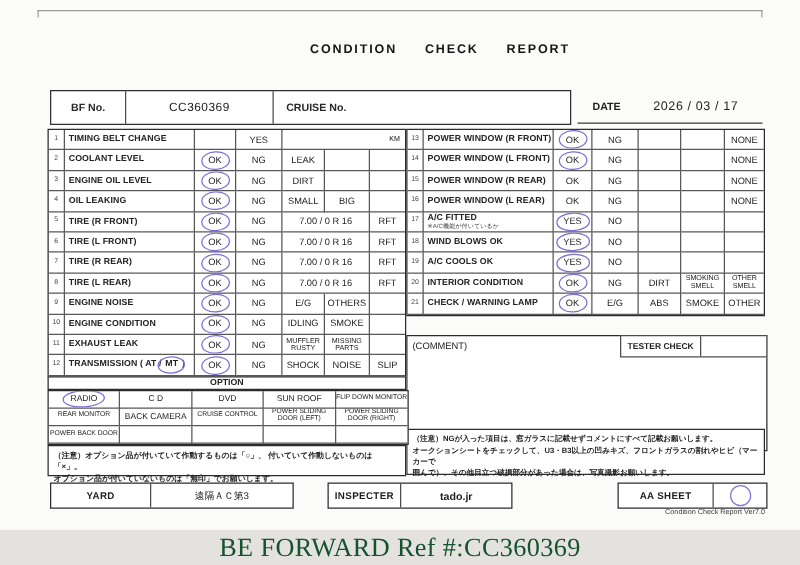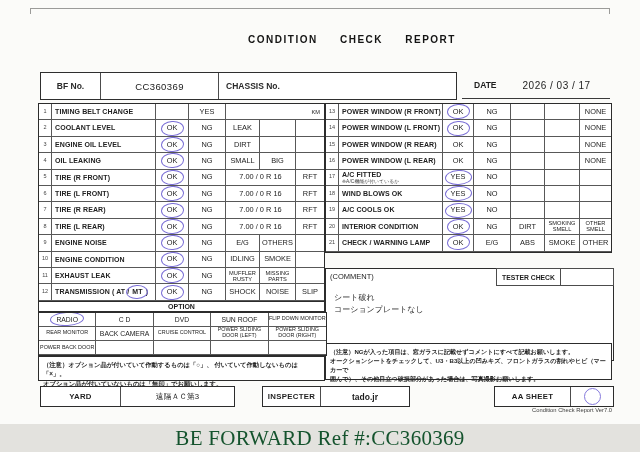--- a/index.html
+++ b/index.html
@@ -95,21 +95,21 @@
 </head>
 <body>
 
 <div class="abs" id="topline"></div>
 
 <div class="abs" id="title">CONDITION CHECK REPORT</div>
 
 <div class="abs" id="hdr">
   <div class="hcell hlabel">BF No.</div>
   <div class="hcell hvalue">CC360369</div>
-  <div class="hcell hlabel">CHASSIS No.</div>
+  <div class="hcell hlabel">CRUISE No.</div>
 </div>
 <div class="abs" id="dateblk">
   <span class="dlabel">DATE</span>
   <span class="dvalue">2026 / 03 / 17</span>
 </div>
 
 <div class="abs ctable" id="ltable">
     <div class="cell num">1</div>
     <div class="cell item">
       <span>TIMING BELT CHANGE</span>
@@ -495,24 +495,20 @@
       <span>OTHER</span>
     </div>
   </div>
 
 <div class="abs" id="commentbox">
   <div class="abs" id="commentlabel">(COMMENT)</div>
   <div class="abs" id="testertbl">
     <div class="tcell">TESTER CHECK</div>
     <div class="tcell"></div>
   </div>
-  <div class="abs" id="commentlines">
-    <div>シート破れ</div>
-    <div>コーションプレートなし</div>
-  </div>
 </div>
 
 <div class="abs" id="glassnote">
   <div>（注意）NGが入った項目は、窓ガラスに記載せずコメントにすべて記載お願いします。</div>
   <div>オークションシートをチェックして、U3・B3以上の凹みキズ、フロントガラスの割れやヒビ（マーカーで</div>
   <div>囲んで）、その他目立つ破損部分があった場合は、写真撮影お願いします。</div>
 </div>
 
 <div class="abs" id="opthdr">OPTION</div>
 <div class="abs" id="opttable">

